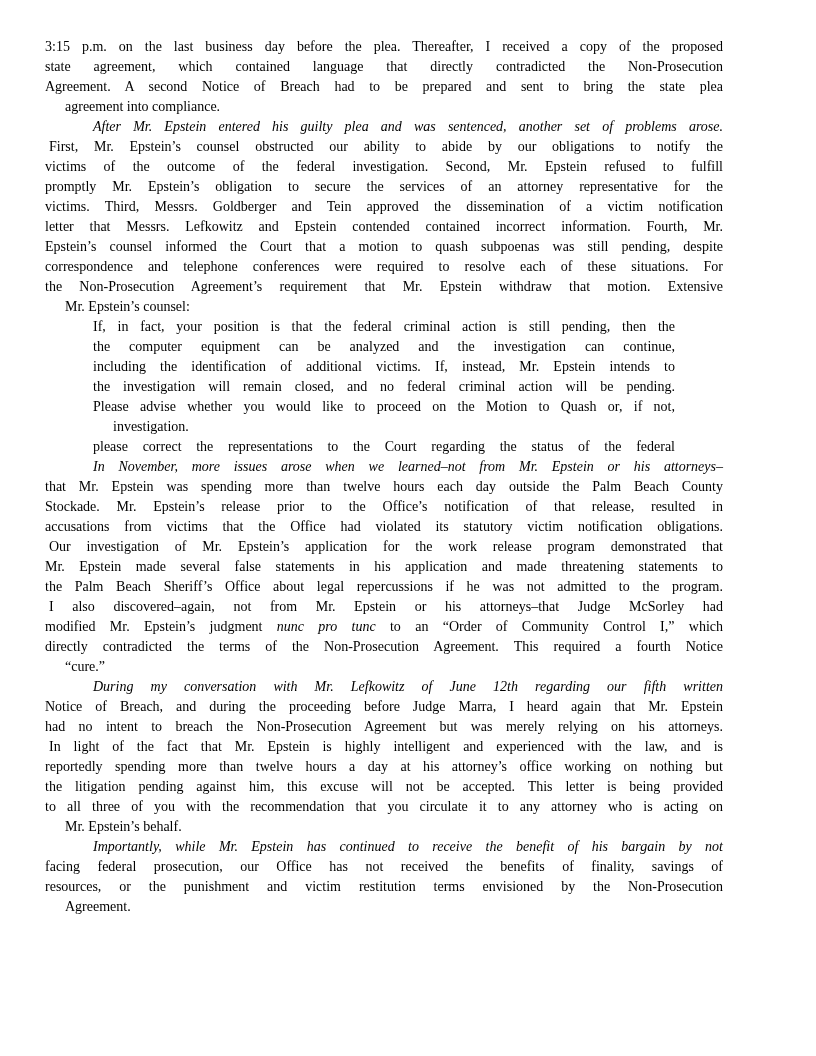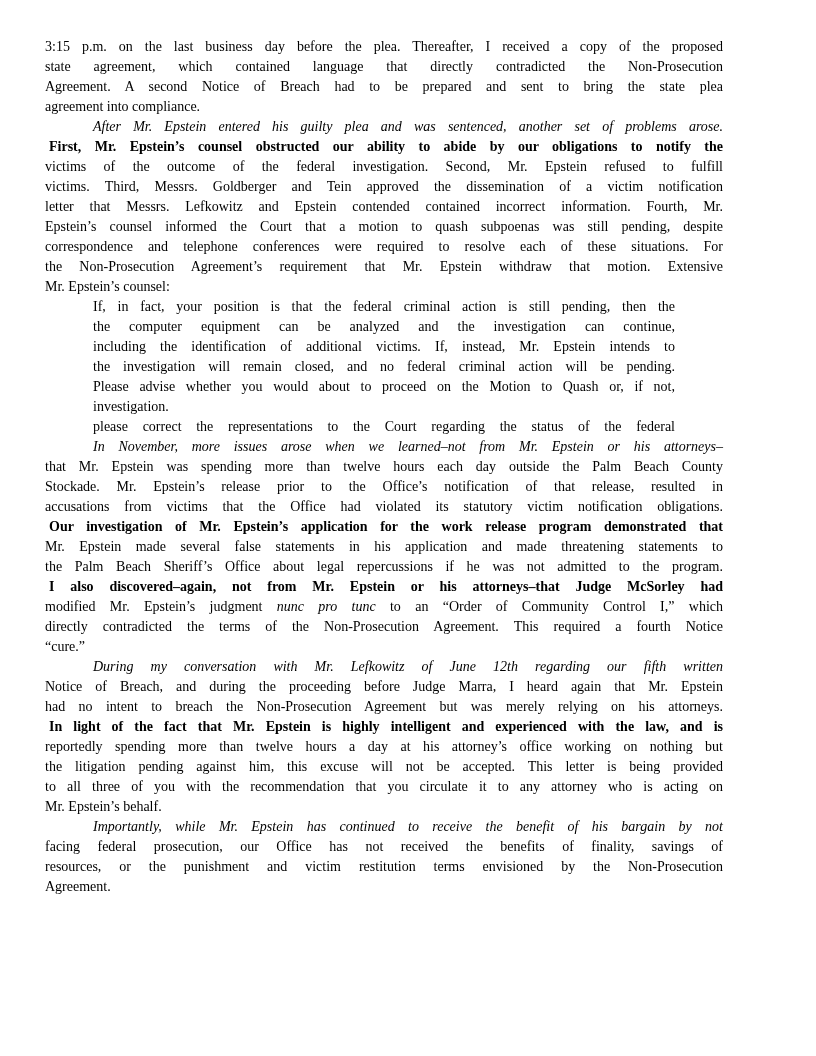--- a/index.html
+++ b/index.html
@@ -7,56 +7,57 @@
   .page {
     position: absolute; left: 45px; top: 37px; width: 678px;
     font-family: "Liberation Serif", "DejaVu Serif", serif;
     font-size: 14px; color: #000; line-height: 20px;
   }
   .line {
     display: block; height: 20px; white-space: nowrap;
     text-align: justify; text-align-last: justify;
     overflow: visible;
   }
-  .line.last { text-align-last: left; }
+  .line.last { text-align-last: left; margin-left: 20px; }
   .line.indent { padding-left: 48px; font-style: italic; }
-  .line.lead-space { padding-left: 4px; font-weight: bold; }
+  .line.lead-space { padding-left: 4px; }
   .quote { margin-left: 48px; width: 582px; }
   .it { font-style: italic; }
 </style>
 </head>
 <body>
 
 <div class="page">
 
   <div>
     <span class="line">3:15 p.m. on the last business day before the plea.  Thereafter, I received a copy of the proposed</span>
     <span class="line">state agreement, which contained language that directly contradicted the Non-Prosecution</span>
     <span class="line">Agreement.  A second Notice of Breach had to be prepared and sent to bring the state plea</span>
     <span class="line last">agreement into compliance.</span>
   </div>
 
   <div>
     <span class="line indent">After Mr. Epstein entered his guilty plea and was sentenced, another set of problems arose.</span>
     <span class="line lead-space">First, Mr. Epstein’s counsel obstructed our ability to abide by our obligations to notify the</span>
     <span class="line">victims of the outcome of the federal investigation.  Second, Mr. Epstein refused to fulfill</span>
+    <span class="line">promptly Mr. Epstein’s obligation to secure the services of an attorney representative for the</span>
     <span class="line">victims.  Third, Messrs. Goldberger and Tein approved the dissemination of a victim notification</span>
     <span class="line">letter that Messrs. Lefkowitz and Epstein contended contained incorrect information.  Fourth, Mr.</span>
     <span class="line">Epstein’s counsel informed the Court that a motion to quash subpoenas was still pending, despite</span>
     <span class="line">correspondence and telephone conferences were required to resolve each of these situations.  For</span>
     <span class="line">the Non-Prosecution Agreement’s requirement that Mr. Epstein withdraw that motion.  Extensive</span>
     <span class="line last">Mr. Epstein’s counsel:</span>
   </div>
 
   <div class="quote">
     <span class="line">If, in fact, your position is that the federal criminal action is still pending, then the</span>
     <span class="line">the computer equipment can be analyzed and the investigation can continue,</span>
     <span class="line">including the identification of additional victims.  If, instead, Mr. Epstein intends to</span>
     <span class="line">the investigation will remain closed, and no federal criminal action will be pending.</span>
-    <span class="line">Please advise whether you would about to proceed on the Motion to Quash or, if not,</span>
+    <span class="line">Please advise whether you would like to proceed on the Motion to Quash or, if not,</span>
     <span class="line last">investigation.</span>
     <span class="line">please correct the representations to the Court regarding the status of the federal</span>
   </div>
 
   <div>
     <span class="line indent">In November, more issues arose when we learned–not from Mr. Epstein or his attorneys–</span>
     <span class="line">that Mr. Epstein was spending more than twelve hours each day outside the Palm Beach County</span>
     <span class="line">Stockade.  Mr. Epstein’s release prior to the Office’s notification of that release, resulted in</span>
     <span class="line">accusations from victims that the Office had violated its statutory victim notification obligations.</span>
     <span class="line lead-space">Our investigation of Mr. Epstein’s application for the work release program demonstrated that</span>

